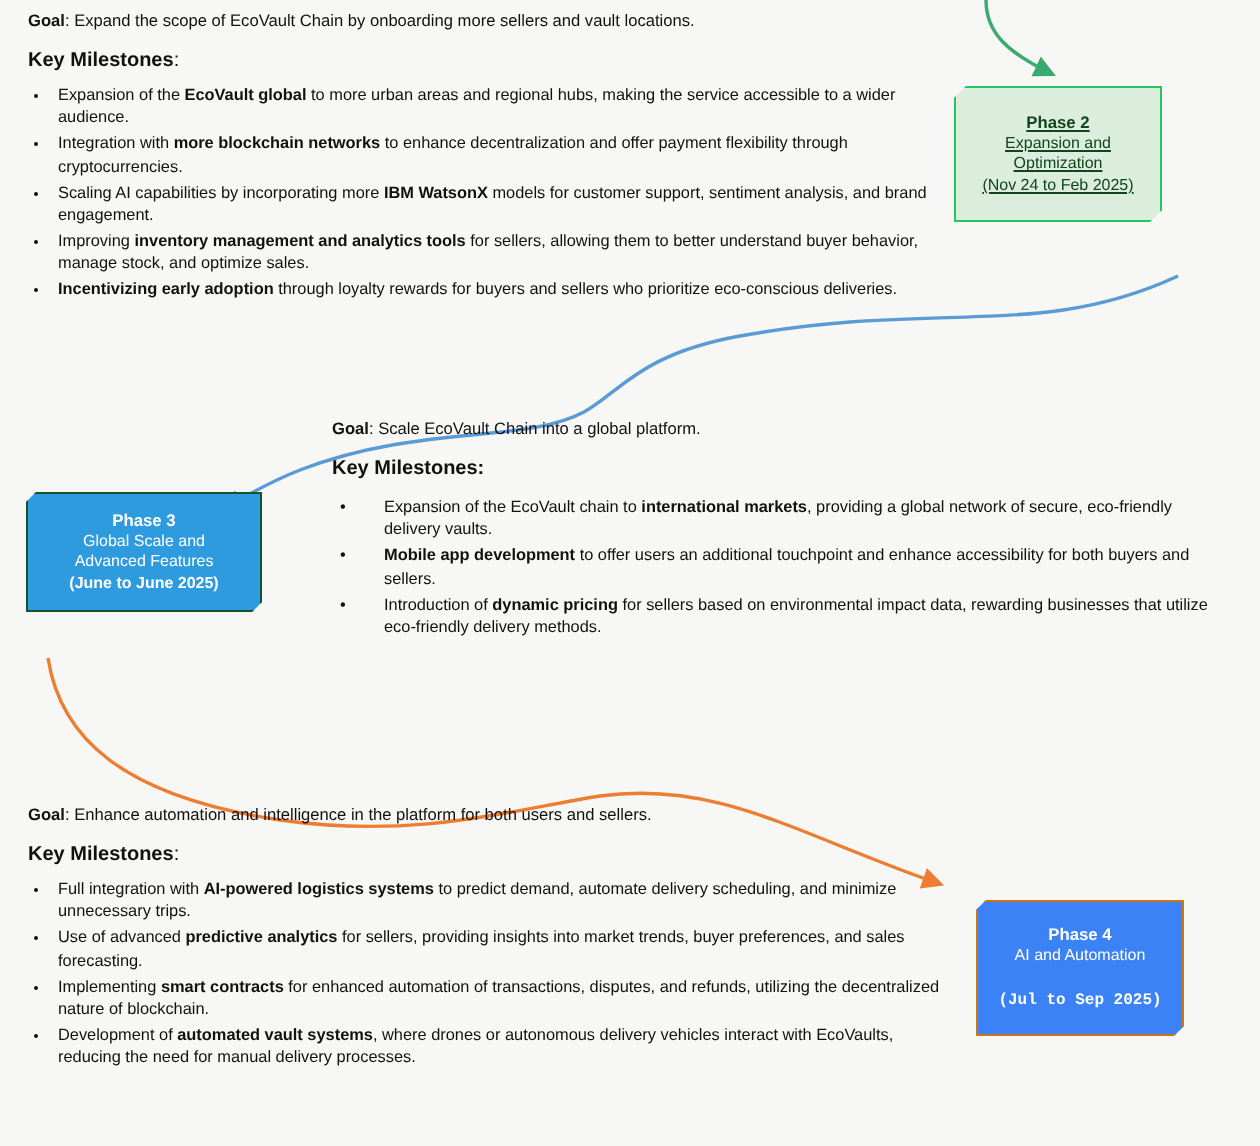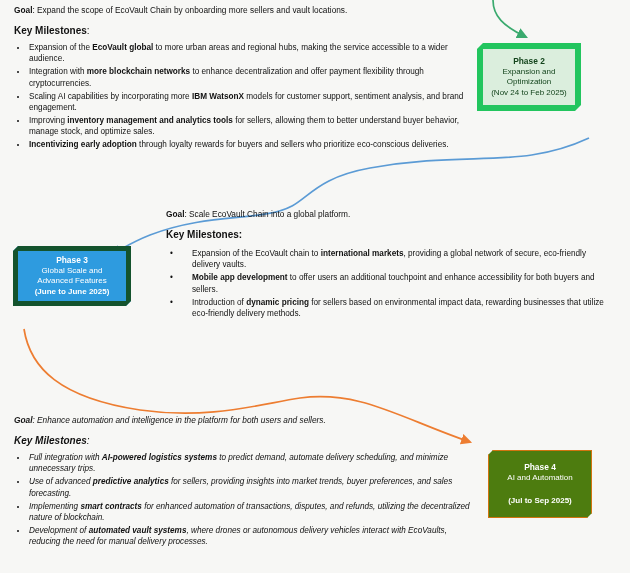--- a/index.html
+++ b/index.html
@@ -100,45 +100,46 @@
     font-weight: bold;
   }
 
   
   #phase-2 {
     left: 477px;
     top: 43px;
     width: 104px;
     height: 68px;
     background: #dbeedd;
-    border: 6px solid #22c55e;
+    border: 1px solid #22c55e;
     color: #13441c;
     clip-path: polygon(0 6px, 6px 0, 100% 0, 100% calc(100% - 6px), calc(100% - 6px) 100%, 0 100%);
+    text-decoration: underline;
   }
   #phase-2 .p-date { font-weight: normal; }
 
   
   #phase-3 {
     left: 13px;
     top: 246px;
     width: 118px;
     height: 60px;
     background: #2e9bdf;
-    border: 5px solid #14532d;
+    border: 1px solid #14532d;
     color: #ffffff;
     clip-path: polygon(0 5px, 5px 0, 100% 0, 100% calc(100% - 5px), calc(100% - 5px) 100%, 0 100%);
   }
 
   
   #phase-4 {
     left: 488px;
     top: 450px;
     width: 104px;
     height: 68px;
-    background: #4d7c0f;
+    background: #3b82f6;
     border: 1px solid #d2740f;
     color: #ffffff;
     clip-path: polygon(0 5px, 5px 0, 100% 0, 100% calc(100% - 5px), calc(100% - 5px) 100%, 0 100%);
   }
 </style>
 </head>
 <body>
 
 <div class="canvas">
 
@@ -185,21 +186,21 @@
     <div class="milestones-title" style="margin-bottom:7px;">
       <b>Key Milestones:</b>
     </div>
     <ul class="ms nodot">
       <li style="padding-left:26px;">Expansion of the EcoVault chain to <b>international markets</b>, providing a global network of secure, eco-friendly delivery vaults.</li>
       <li style="padding-left:26px;"><b>Mobile app development</b> to offer users an additional touchpoint and enhance accessibility for both buyers and sellers.</li>
       <li style="padding-left:26px;">Introduction of <b>dynamic pricing</b> for sellers based on environmental impact data, rewarding businesses that utilize eco-friendly delivery methods.</li>
     </ul>
   </div>
 
-  <div class="block" style="left:14px; top:414px; width:460px;font-style:italic;">
+  <div class="block" style="left:14px; top:401px; width:460px;">
     <div class="goal-line">
       <b>Goal</b><span>: Enhance automation and intelligence in the platform for both users and sellers.</span>
     </div>
     <div class="milestones-title">
       <b>Key Milestones</b><span>:</span>
     </div>
     <ul class="ms">
       <li>Full integration with <b>AI-powered logistics systems</b> to predict demand, automate delivery scheduling, and minimize unnecessary trips.</li>
       <li>Use of advanced <b>predictive analytics</b> for sellers, providing insights into market trends, buyer preferences, and sales forecasting.</li>
       <li>Implementing <b>smart contracts</b> for enhanced automation of transactions, disputes, and refunds, utilizing the decentralized nature of blockchain.</li>
@@ -217,16 +218,16 @@
   <div class="phase" id="phase-3">
     <div class="p-name">Phase 3</div>
     <div class="p-sub">Global Scale and</div>
     <div class="p-sub">Advanced Features</div>
     <div class="p-date">(June to June 2025)</div>
   </div>
 
   <div class="phase" id="phase-4">
     <div class="p-name">Phase 4</div>
     <div class="p-sub">AI and Automation</div>
-    <div class="p-date" style="margin-top:13px;">(Jul to Sep 2025)</div>
+    <div class="p-date" style="margin-top:13px;font-family:Liberation Mono, monospace;">(Jul to Sep 2025)</div>
   </div>
 
 </div>
 
 </body></html>

